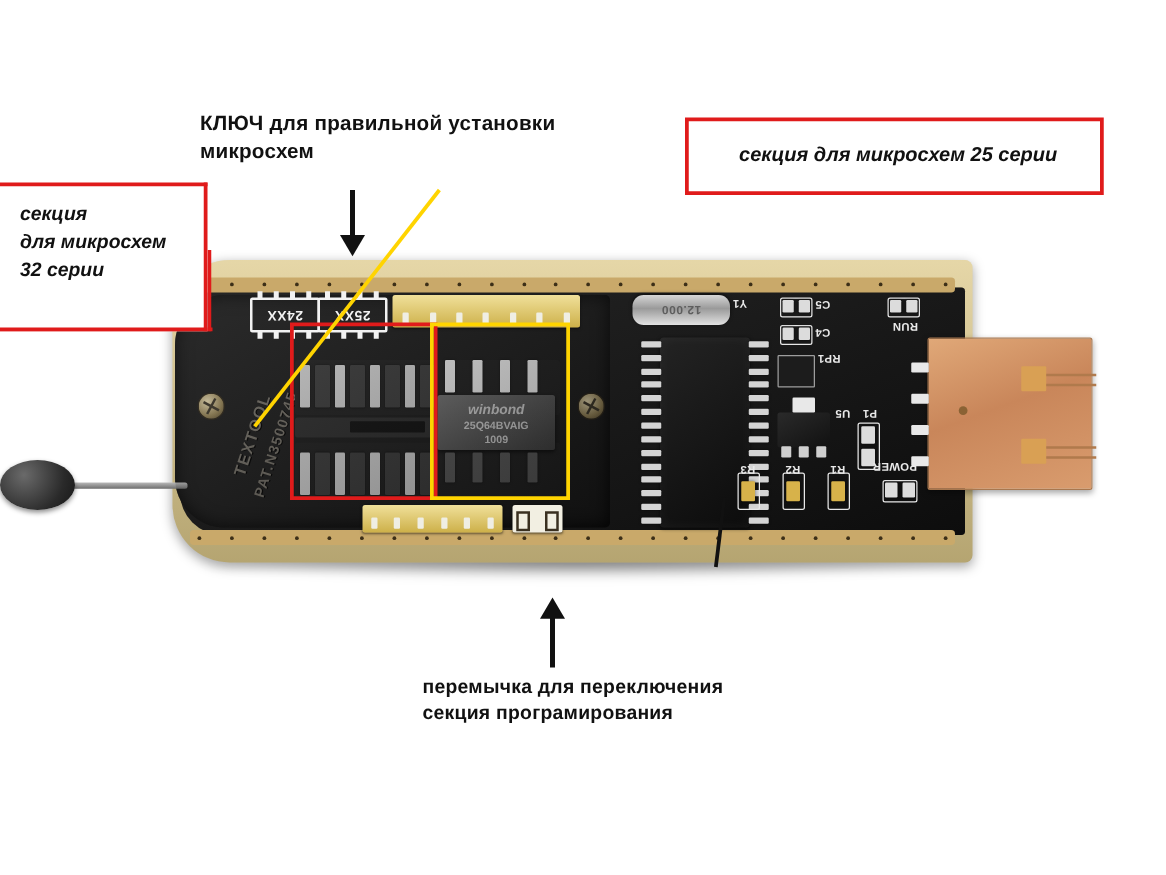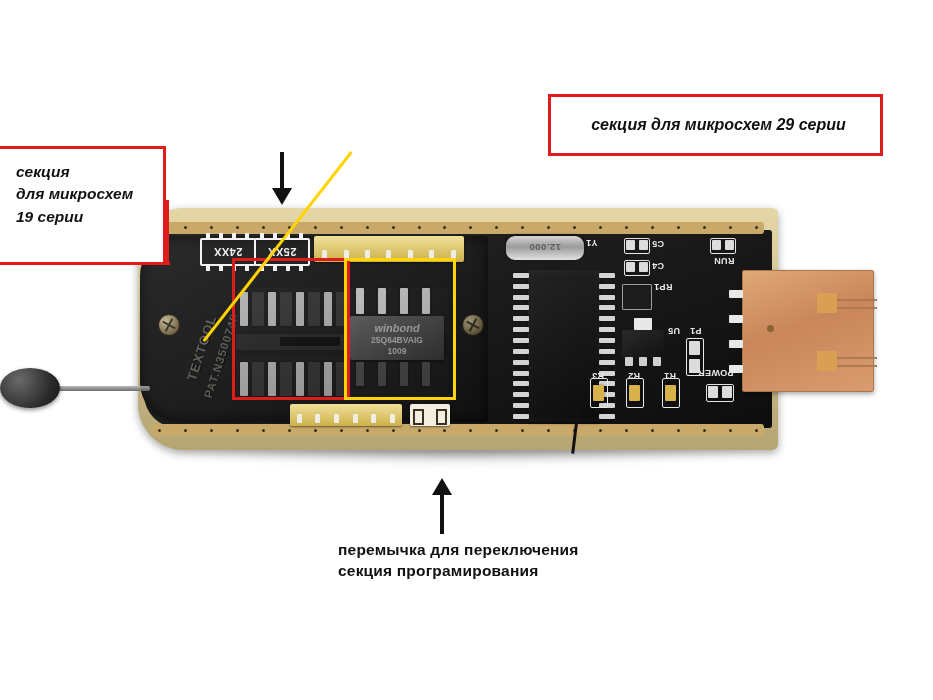--- a/index.html
+++ b/index.html
@@ -443,27 +443,29 @@
   </div>
 
   <div class="leader-red-v"></div>
   <div class="leader-red-h"></div>
   <div class="leader-yellow"></div>
   <div class="leader-black"></div>
 
   <div class="redbox redbox-24">
     <div class="txt">секция
 для микросхем
-19 серии</div>
+32 серии</div>
   </div>
 
   <div class="redbox redbox-25">
-    <div class="txt">секция для микросхем 29 серии</div>
+    <div class="txt">секция для микросхем 25 серии</div>
   </div>
 
+  <div class="anno anno-key">КЛЮЧ для правильной установки
+микросхем</div>
   <div class="arrow-line a-down-line"></div>
   <div class="arrow-head a-down-head"></div>
 
   <div class="anno anno-jumper">перемычка для переключения
 секция програмирования</div>
   <div class="arrow-line a-up-line"></div>
   <div class="arrow-head a-up-head"></div>
 
 </div>
 

